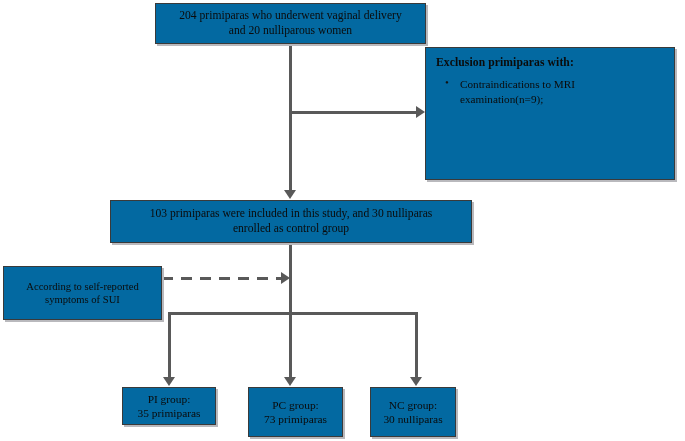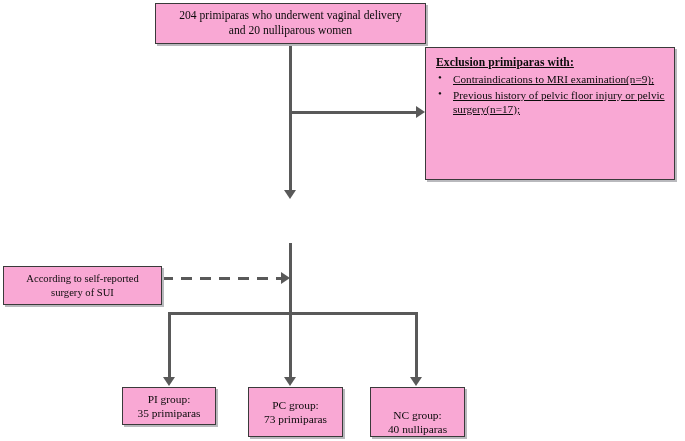--- a/index.html
+++ b/index.html
@@ -9,44 +9,44 @@
     font-family:"Liberation Serif","DejaVu Serif",serif;
     color:#0b0b0b;
     overflow:hidden;
   }
   #canvas{position:relative;width:685px;height:441px;}
 
   .box{
     position:absolute;
     box-sizing:border-box;
     border:1px solid #3a3a3a;
-    background:#f9a8d4;
+    background:#0369a1;
     box-shadow:2px 2px 0 0 #b9b9bd;
     display:flex;
     align-items:center;
     justify-content:center;
     text-align:center;
     line-height:1.25;
     z-index:3;
   }
   .box .txt{display:block;width:100%;padding:0 6px;box-sizing:border-box;}
 
   
   #box-top{left:155px;top:3px;width:271px;height:41px;font-size:11.6px;}
   #box-excl{left:425px;top:47px;width:250px;height:133px;
-            display:block;text-align:left;padding:8px 9px 6px 10px;font-size:11.2px;text-decoration:underline;}
+            display:block;text-align:left;padding:8px 9px 6px 10px;font-size:11.2px;}
   #box-mid{left:110px;top:200px;width:362px;height:43px;font-size:11.6px;}
-  #box-sui{left:3px;top:266px;width:159px;height:39px;font-size:10.6px;}
+  #box-sui{left:3px;top:266px;width:159px;height:54px;font-size:10.6px;}
   #box-pi{left:122px;top:387px;width:94px;height:38px;font-size:11.4px;}
   #box-pc{left:248px;top:387px;width:95px;height:50px;font-size:11.4px;}
-  #box-nc{left:370px;top:387px;width:95px;height:50px;font-size:11.4px;align-items:flex-end;}
+  #box-nc{left:370px;top:387px;width:86px;height:50px;font-size:11.4px;}
 
   
   .excl-head{font-weight:bold;font-size:11.6px;margin:0 0 2px 0;letter-spacing:.1px;}
-  ul.excl{list-style:none;margin:0;padding:0;}
+  ul.excl{list-style:none;margin:7px;padding:0;}
   ul.excl li{
     position:relative;
     padding-left:17px;
     margin:0 0 1px 0;
     line-height:1.27;
     font-size:11.2px;
   }
   ul.excl li::before{
     content:"\2022";
     position:absolute;left:2px;top:-1px;
@@ -107,34 +107,36 @@
   <div class="arrow-d" style="left:410px;top:377px;"></div>
 
   <div class="box" id="box-top">
     <span class="txt"><span>204 primiparas who underwent vaginal delivery</span><br><span>and 20 nulliparous women</span></span>
   </div>
 
   <div class="box" id="box-excl">
     <div class="excl-head">Exclusion primiparas with:</div>
     <ul class="excl">
       <li>Contraindications to MRI examination(n=9);</li>
-      <li>Previous history of pelvic floor injury or pelvic surgery(n=17);</li>
     </ul>
   </div>
 
+  <div class="box" id="box-mid">
+    <span class="txt"><span>103 primiparas were included in this study, and 30 nulliparas</span><br><span>enrolled  as control group</span></span>
+  </div>
 
   <div class="box" id="box-sui">
-    <span class="txt"><span>According to self-reported</span><br><span>surgery of SUI</span></span>
+    <span class="txt"><span>According to self-reported</span><br><span>symptoms of SUI</span></span>
   </div>
 
   <div class="box" id="box-pi">
     <span class="txt"><span>PI group:</span><br><span>35 primiparas</span></span>
   </div>
 
   <div class="box" id="box-pc">
     <span class="txt"><span>PC group:</span><br><span>73 primiparas</span></span>
   </div>
 
   <div class="box" id="box-nc">
-    <span class="txt"><span>NC group:</span><br><span>40 nulliparas</span></span>
+    <span class="txt"><span>NC group:</span><br><span>30 nulliparas</span></span>
   </div>
 
 </div>
 
 </body></html>

